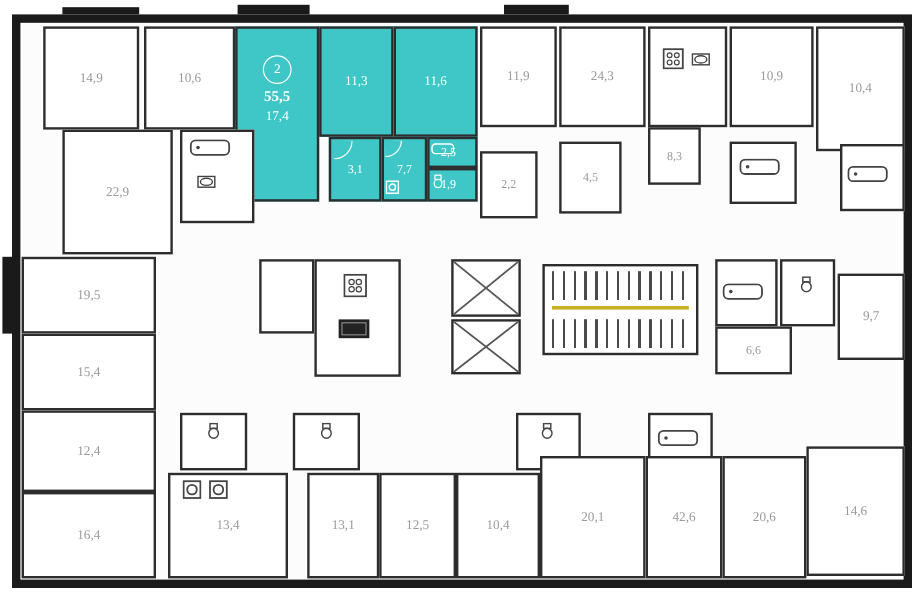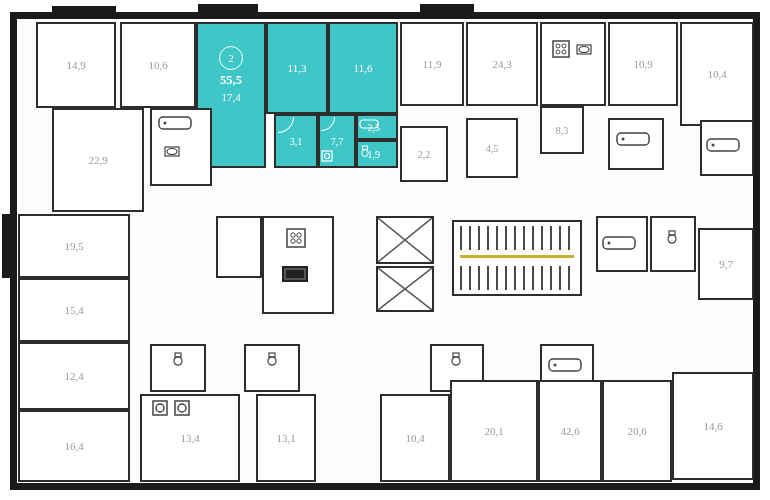--- a/index.html
+++ b/index.html
@@ -88,29 +88,31 @@
         <line x1="54" y1="0" x2="0" y2="42" stroke="#555" stroke-width="1.5"></line>
       </svg>
   </div>
   <div class="stairs" style="left:452px;top:220px;width:130px;height:76px">
     <div class="flight" style="top:4px"></div>
     <div class="rail"></div>
     <div class="flight" style="bottom:4px"></div>
   </div>
   <div class="room" style="left:596px;top:216px;width:52px;height:56px"></div>
   <div class="room" style="left:650px;top:216px;width:46px;height:56px"></div>
+  <div class="room sm" style="left:596px;top:272px;width:64px;height:40px">6,6</div>
   <div class="room" style="left:698px;top:228px;width:56px;height:72px">9,7</div>
 
   <div class="room" style="left:150px;top:344px;width:56px;height:48px"></div>
   <div class="room" style="left:244px;top:344px;width:56px;height:48px"></div>
   <div class="room" style="left:430px;top:344px;width:54px;height:48px"></div>
   <div class="room" style="left:540px;top:344px;width:54px;height:48px"></div>
 
   <div class="room" style="left:140px;top:394px;width:100px;height:88px">13,4</div>
   <div class="room" style="left:256px;top:394px;width:60px;height:88px">13,1</div>
+  <div class="room" style="left:316px;top:394px;width:64px;height:88px">12,5</div>
   <div class="room" style="left:380px;top:394px;width:70px;height:88px">10,4</div>
   <div class="room" style="left:450px;top:380px;width:88px;height:102px">20,1</div>
   <div class="room" style="left:538px;top:380px;width:64px;height:102px">42,6</div>
   <div class="room" style="left:602px;top:380px;width:70px;height:102px">20,6</div>
   <div class="room" style="left:672px;top:372px;width:82px;height:108px">14,6</div>
 
   <span class="fx" style="left:158px;top:116px"><svg width="34" height="14">
         <rect x="1" y="1" width="32" height="12" rx="4" fill="none" stroke="#444" stroke-width="1.5"></rect>
         <circle cx="7" cy="7" r="1.5" fill="#444"></circle>
       </svg></span>

